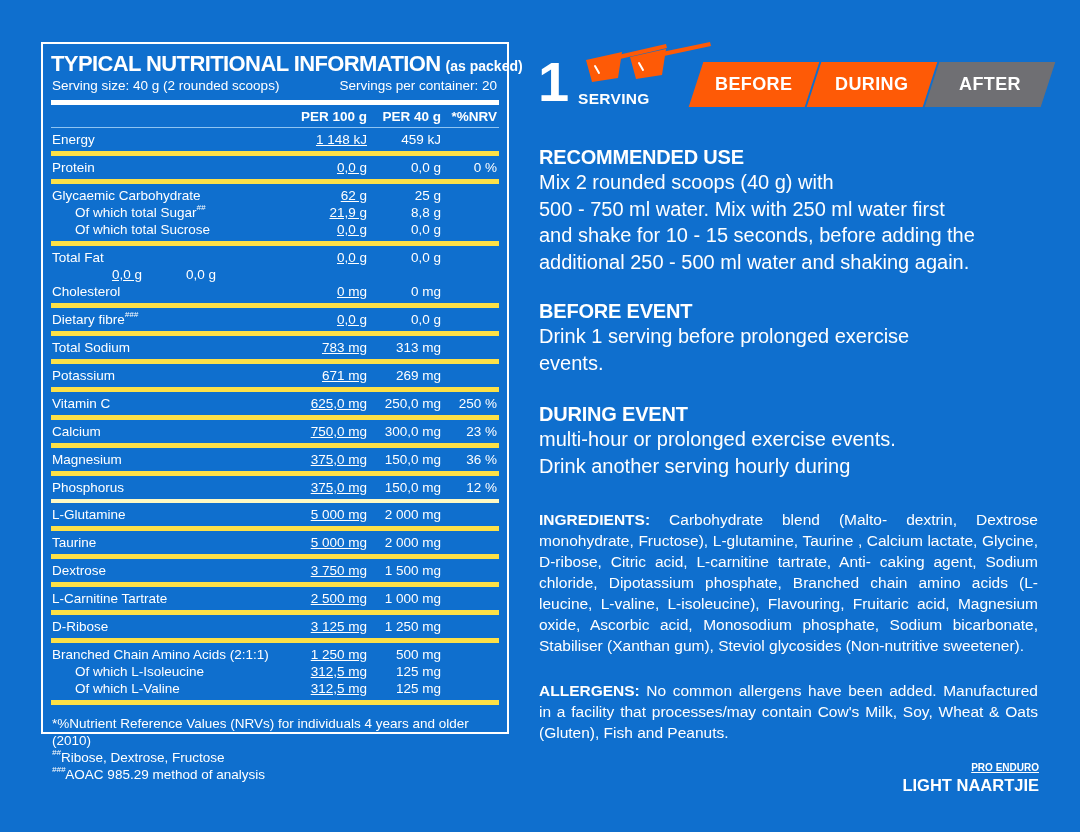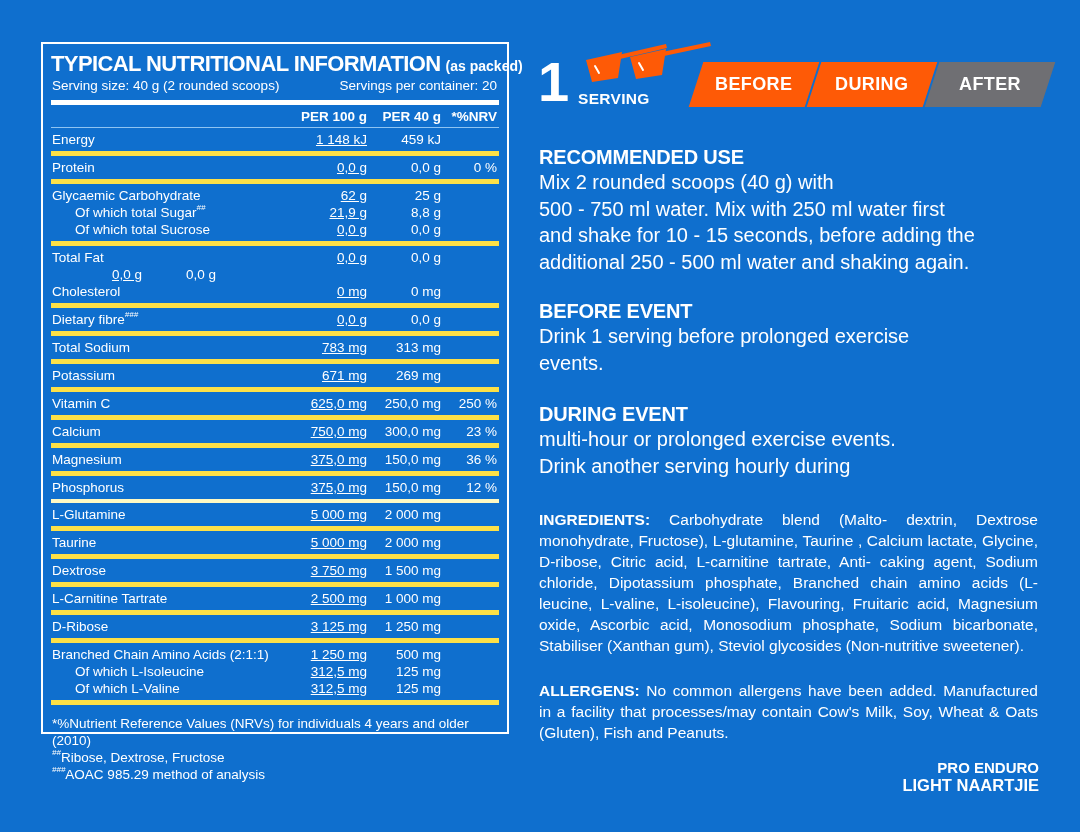--- a/index.html
+++ b/index.html
@@ -96,21 +96,21 @@
   .small-text {
     position: absolute; left: 539px; width: 499px;
     font-size: 15.5px; line-height: 21px; text-align: justify;
   }
   .small-text b { font-weight: bold; }
   .ingredients { top: 509px; }
   .allergens { top: 680px; }
   .product {
     position: absolute; right: 41px; top: 760px; text-align: right;
   }
-  .product .brand { font-weight: bold; font-size: 15px; line-height: 15px; }
+  .product .brand { font-weight: bold; font-size: 10px; line-height: 15px; text-decoration: underline; }
   .product .flavour { font-weight: bold; font-size: 16.5px; line-height: 20px; margin-left: 16px; }
 </style>
 </head>
 <body>
 
 <div class="panel">
   <div class="panel-title">
     <span>TYPICAL NUTRITIONAL INFORMATION</span><span class="sub">(as packed)</span>
   </div>
   <div class="serving-line">

